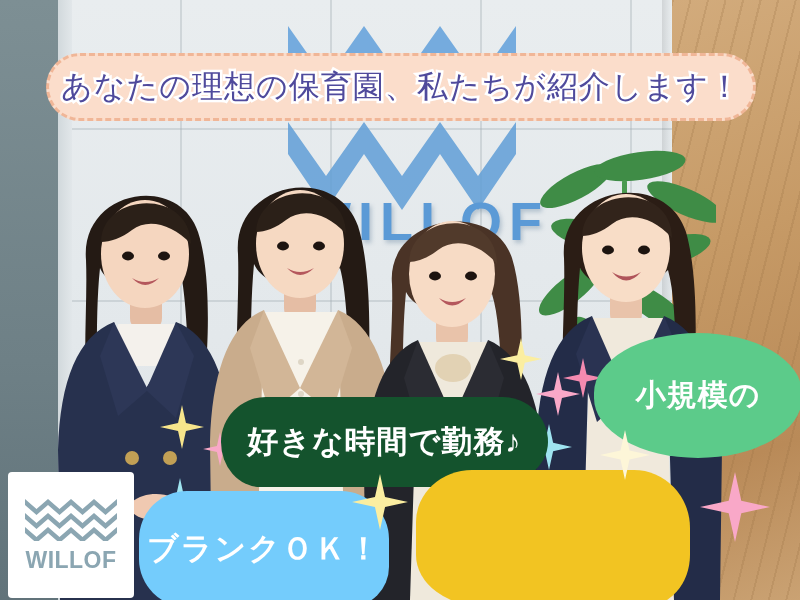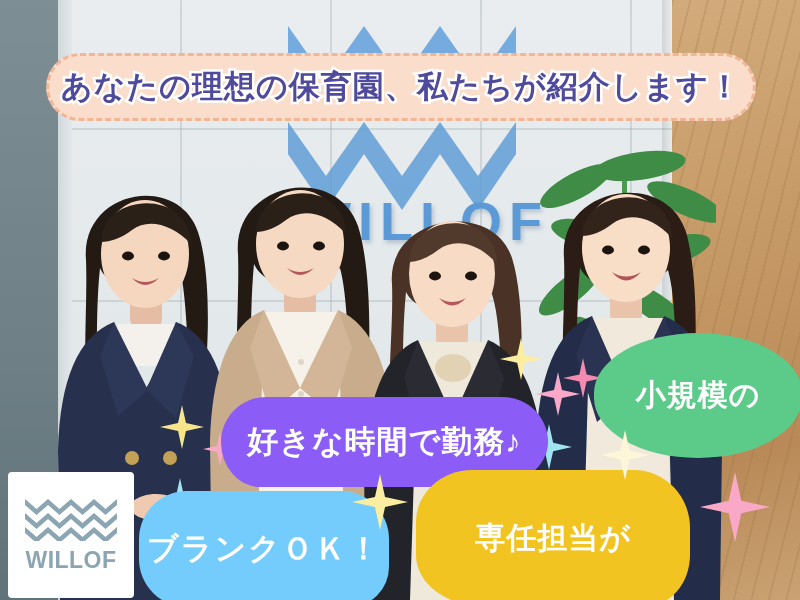--- a/index.html
+++ b/index.html
@@ -64,33 +64,33 @@
   .bubble { position:absolute; display:flex; align-items:center; justify-content:center;
             text-align:center; color:#ffffff; font-weight:700; line-height:1.15;
             font-family:"Liberation Sans","DejaVu Sans",sans-serif; }
 
   #headline {
     left:46px; top:53px; width:710px; height:68px;
     background:#fbddcb; border:3px dashed #f0b697; border-radius:34px;
     display:flex; align-items:center; justify-content:center;
   }
   #headline .txt {
-    font-size:31px; font-weight:700; color:#4f4a9c; letter-spacing:1px;
+    font-size:31px; font-weight:400; color:#4f4a9c; letter-spacing:1px;
     -webkit-text-stroke:5px #ffffff; paint-order:stroke fill;
     white-space:nowrap;
   }
 
   #b-green {
     left:594px; top:333px; width:208px; height:125px;
     background:#5ccb8a; border-radius:50% / 48%;
     font-size:30px; letter-spacing:1px;
   }
   #b-pink {
     left:221px; top:397px; width:327px; height:90px;
-    background:#8b5cf6; font-size:31px; letter-spacing:1px;
+    background:#14532d; font-size:31px; letter-spacing:1px;
     border-radius:46px 46px 60px 40px / 46px 46px 46px 46px;
   }
   #b-blue {
     left:139px; top:491px; width:250px; height:116px;
     background:#74ccfc; font-size:31px; letter-spacing:2px;
     border-radius:48px 48px 40px 48px;
   }
   #b-yellow {
     left:416px; top:470px; width:274px; height:137px;
     background:#f2c422; font-size:30px; letter-spacing:1px;
@@ -273,21 +273,20 @@
   </div>
 
   <div class="spark" style="left:352px; top:474px; width:56px; height:56px; background:#fbeea0; z-index:6;"></div>
 
   <div class="bubble" id="b-blue">
     <div>ブランクＯＫ！</div>
   </div>
 
   <div class="bubble" id="b-yellow">
     <div>
-      <div>専任担当が</div>
     </div>
   </div>
 
   <div class="spark" style="left:600px; top:430px; width:50px; height:50px; background:#fdf6d8; z-index:7;"></div>
 
   <div id="headline" class="bubble">
     <span class="txt">あなたの理想の保育園、私たちが紹介します！</span>
   </div>
 
   <div id="logo-card">

